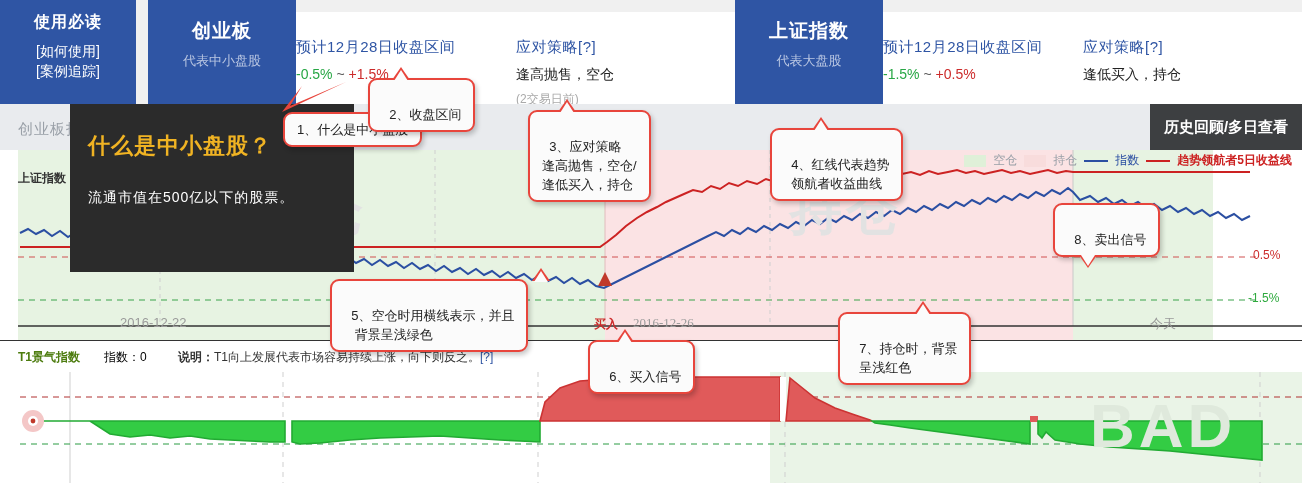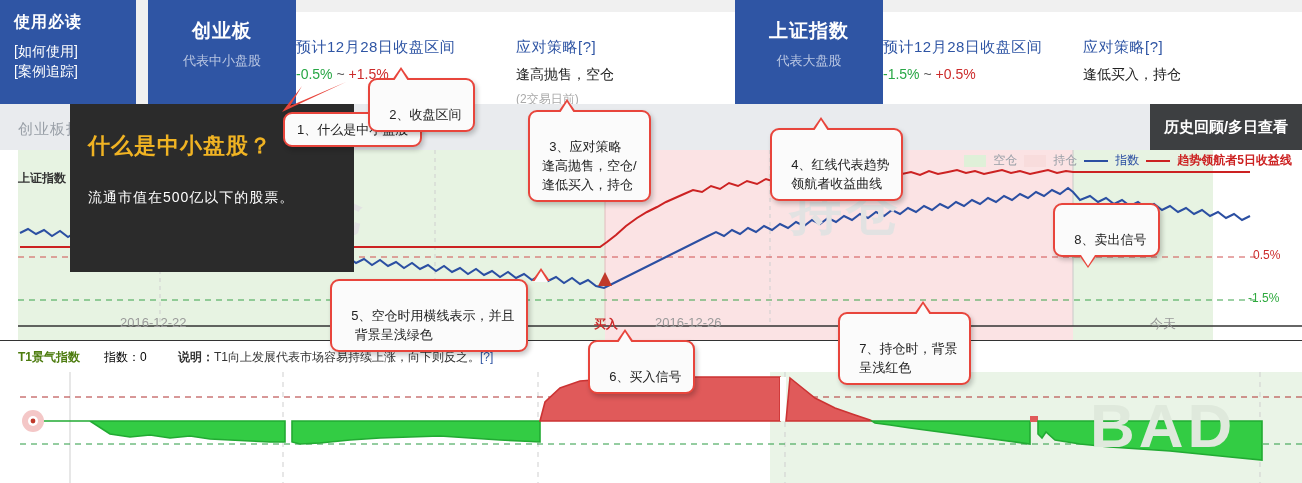--- a/index.html
+++ b/index.html
@@ -4,21 +4,21 @@
 <style>
   html,body{margin:0;padding:0;}
   body{
     width:1302px;height:483px;overflow:hidden;position:relative;
     background:#ffffff;
     font-family:"Liberation Sans","DejaVu Sans",sans-serif;
     font-size:13px;color:#333;
   }
   
   .header{position:absolute;left:0;top:0;width:1302px;height:104px;background:#f0f0f0;}
-  .hdr-card{position:absolute;top:0;height:104px;background:#2f55a4;color:#fff;box-sizing:border-box;}
+  .hdr-card{position:absolute;top:0;height:104px;background:#2f55a4;color:#fff;box-sizing:border-box;text-align:center;}
   .hdr-card.must{left:0;width:136px;padding:12px 14px;}
   .hdr-card.must .t1{font-weight:bold;font-size:16px;letter-spacing:1px;margin-bottom:8px;}
   .hdr-card.must .lk{font-size:14px;line-height:20px;cursor:pointer;}
   .hdr-card.idx{width:148px;padding-top:18px;text-align:center;}
   .hdr-card.idx.a{left:148px;}
   .hdr-card.idx.b{left:735px;}
   .hdr-card.idx .nm{font-weight:bold;font-size:19px;letter-spacing:1px;}
   .hdr-card.idx .sb{font-size:13px;color:#b9c6e2;margin-top:8px;}
   .hdr-blk{position:absolute;top:12px;height:104px;background:#fff;box-sizing:border-box;padding-top:26px;}
   .hdr-blk .lbl{color:#2f55a4;font-size:15px;letter-spacing:.5px;}
@@ -186,21 +186,21 @@
   <div class="wm" style="left:255px;top:26px;">空仓</div>
   <div class="wm" style="left:790px;top:26px;">持仓</div>
 </div>
 
 <div class="chart-title">上证指数</div>
 <div class="axis-lab up" style="left:1253px;top:248px;">0.5%</div>
 <div class="axis-lab dn" style="left:1248px;top:291px;">-1.5%</div>
 
 <div class="xlab" style="left:120px;top:315px;">2016-12-22</div>
 <div class="xlab" style="left:382px;top:315px;">2016-12-23</div>
-<div class="xlab" style="left:655px;top:315px;">2016-12-26</div>
+<div class="xlab" style="left:633px;top:315px;font-family:Liberation Serif, serif;">2016-12-26</div>
 <div class="xlab" style="left:1150px;top:315px;">今天</div>
 
 <div class="sig buy" style="left:594px;top:316px;">买入</div>
 <div class="sig sell" style="left:1064px;top:240px;">卖出</div>
 
 <div class="panel2head">
   <div class="p2-t">T1景气指数</div>
   <div class="p2-i">指数：0</div>
   <div class="p2-d">
     <b>说明：</b><span>T1向上发展代表市场容易持续上涨，向下则反之。</span><span class="q">[?]</span>

